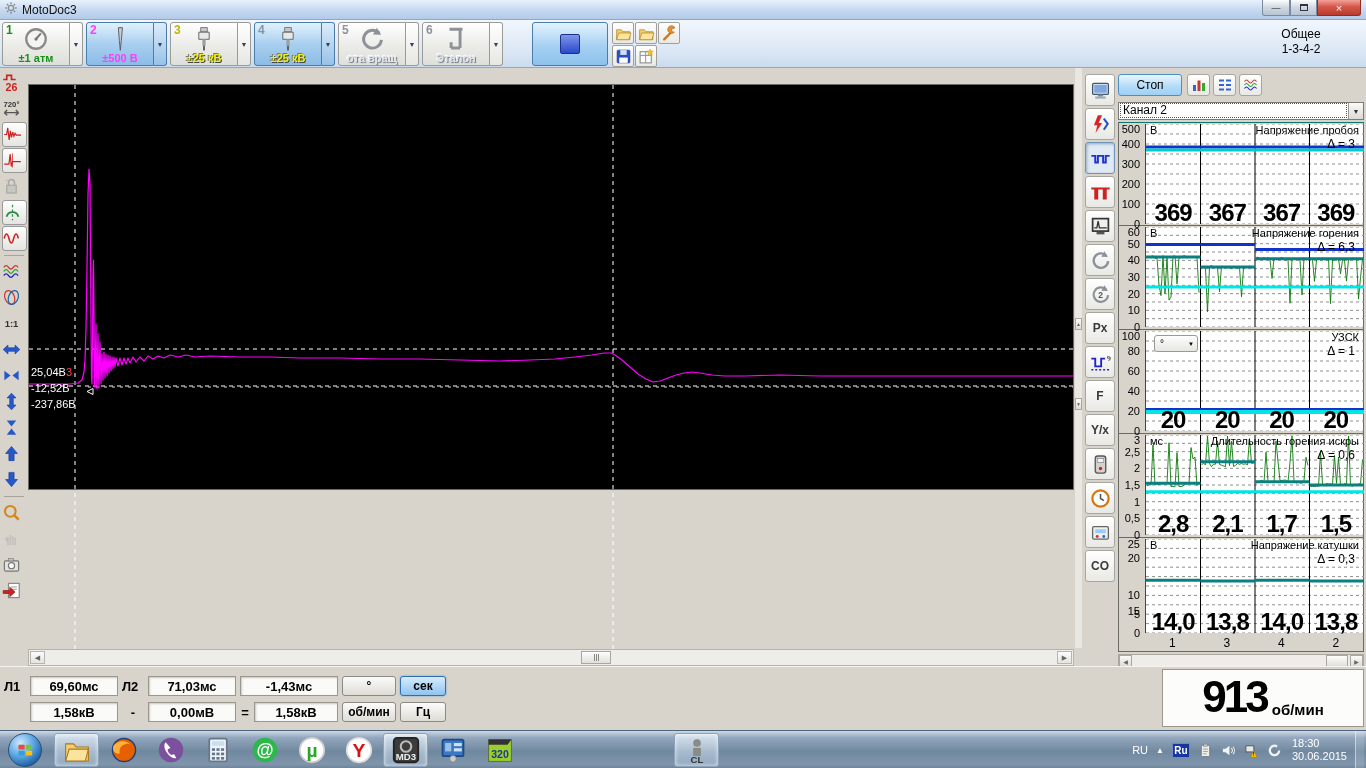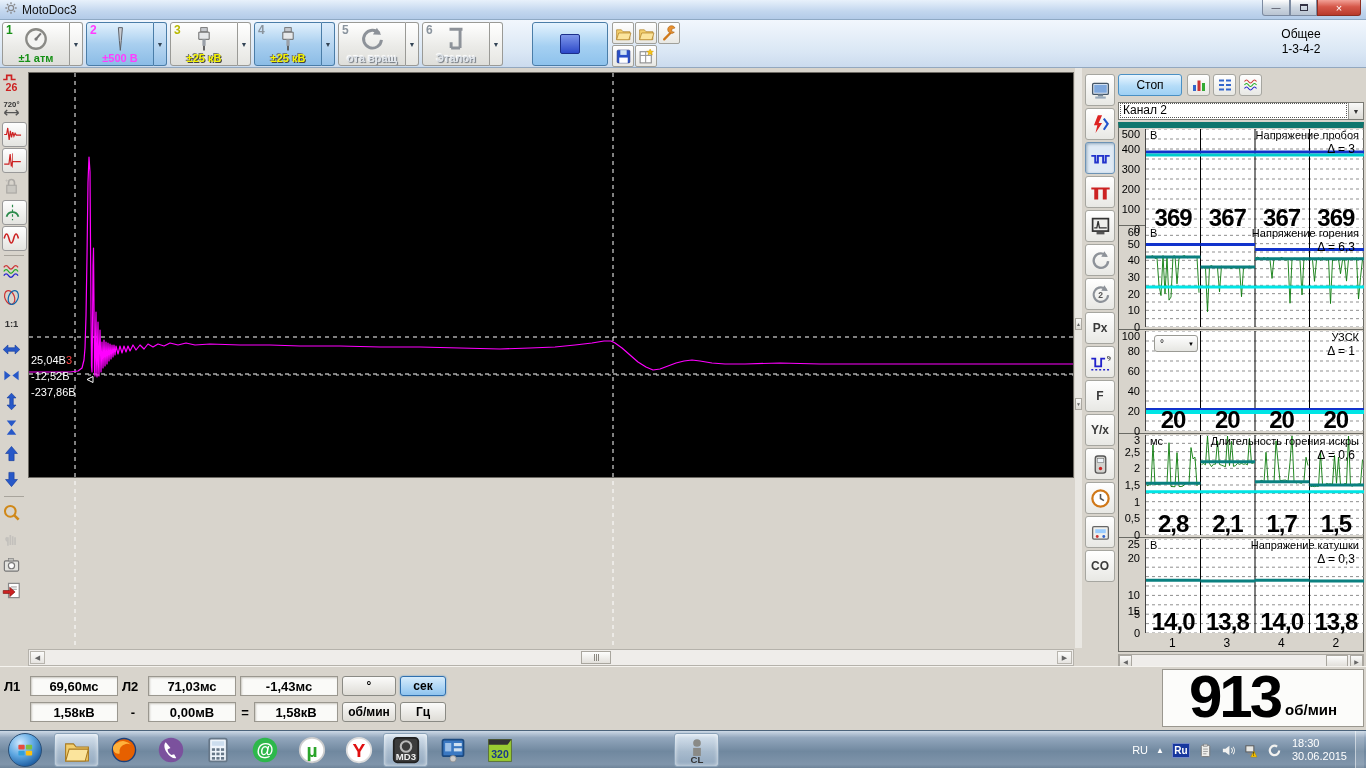--- a/index.html
+++ b/index.html
@@ -47,21 +47,21 @@
   .session{position:absolute;right:20px;top:7px;width:90px;text-align:center;font-size:12px;line-height:15px;color:#000}
 
   
   .sidebar{position:absolute;left:0;top:68px;width:28px;height:580px;display:flex;flex-direction:column;align-items:center;padding-top:2px}
   .sbtn{width:25px;height:25px;display:flex;align-items:center;justify-content:flex-start;margin-bottom:1px;cursor:pointer}
   .sbtn.btn{border:1px solid #999;border-radius:3px;background:linear-gradient(#fefefe,#e4e4e0)}
   .sbtn.disabled{opacity:.45;cursor:default}
   .sdiv{width:20px;height:1px;background:#a8a49c;margin:3px 0}
 
   
-  .chart{position:absolute;left:28px;top:72px;width:1046px;height:406px;background:#000;border:1px solid #6d6a64}
+  .chart{position:absolute;left:28px;top:84px;width:1046px;height:406px;background:#000;border:1px solid #6d6a64}
   .chart svg{position:absolute;left:0;top:0}
   .clabel{position:absolute;left:2px;color:#fff;font-size:11px;line-height:13px;white-space:nowrap}
   .clabel .mark{color:#ff4545}
   .chart-hscroll{position:absolute;left:28px;top:649px;width:1046px;height:17px;background:#efedea;border:1px solid #b5b2ab;display:flex;align-items:center;justify-content:space-between;padding:0 1px}
   .harr{width:15px;height:13px;font-size:7px;color:#666;display:flex;align-items:center;justify-content:center;
     background:linear-gradient(#fcfcfb,#e6e4e0);border:1px solid #b8b5ae;cursor:pointer}
   .hthumb{position:absolute;left:552px;top:1px;width:30px;height:13px;background:linear-gradient(#fdfdfc,#e2e0db);border:1px solid #a9a69e;
     display:flex;align-items:center;justify-content:center;gap:1px;cursor:grab}
   .hthumb i{display:block;width:1px;height:7px;background:#8a877f}
   .vmini{position:absolute;left:1075px;top:68px;width:7px;height:580px;background:#e9e7e2}
@@ -81,21 +81,21 @@
   .stopbtn{width:64px;height:22px;border:1px solid #4a90c4;border-radius:3px;font-size:12px;color:#000;
     background:linear-gradient(#eaf6ff,#b5dcf8 55%,#9ed0f4);display:flex;align-items:center;justify-content:center;cursor:pointer}
   .vbtn{width:23px;height:22px;border:1px solid #a6a6a0;border-radius:3px;background:linear-gradient(#fff,#e8e8e4);
     display:flex;align-items:center;justify-content:center;cursor:pointer}
   .combo{margin-top:6px;height:18px;background:#fff;border:1px solid #7a7a74;display:flex;align-items:flex-end;cursor:pointer}
   .combo .ctext{flex:1;font-size:12px;padding:0 2px;margin:2px;outline:1px dotted #555;height:13px;line-height:13px}
   .combo .cbtn{width:15px;height:16px;background:linear-gradient(#f9f9f8,#dbdad5);border-left:1px solid #9a9a94;
     font-size:7px;color:#333;display:flex;align-items:center;justify-content:center}
   #panels{margin-top:2px}
   .mpanel{position:relative;border:1px solid #6a6a64;border-top:none}
-  .mpanel:first-child{border-top:6px solid #0f766e}
+  .mpanel:first-child{border-top:1px solid #0f766e}
   .ticks{position:absolute;left:0;top:1px;width:24px;font-size:11px;color:#000}
   .ticks span{position:absolute;right:3px;white-space:nowrap}
   .plot{position:absolute;left:26px;top:1px;background:#fff;border-left:1px solid #444}
   .vals{position:absolute;left:0;right:0;bottom:-2px;display:flex}
   .vals div{flex:1;text-align:center;font-size:24px;font-weight:bold;letter-spacing:-1px;color:#000;line-height:26px}
   .ptitle{position:absolute;top:0;right:4px;font-size:11px;color:#000;white-space:nowrap}
   .pdelta{position:absolute;top:13px;right:8px;font-size:12px;color:#000}
   .punit{position:absolute;top:0;left:4px;font-size:11px;color:#000}
   .pdd{position:absolute;top:4px;left:8px;width:44px;height:17px;border:1px solid #9a9a94;border-radius:3px;
     background:linear-gradient(#fefefe,#e6e6e2);display:flex;align-items:center;font-size:10px;padding-left:5px;cursor:pointer}
@@ -114,21 +114,21 @@
   .mlabel{}
   .mbox{height:20px;background:#fafaf8;border:1px solid #9a978f;box-shadow:inset 1px 1px 2px #c9c6bf;
     display:flex;align-items:center;justify-content:center;font-size:13px;font-weight:bold}
   .mbox.wide{grid-column:5/7}
   .mop{text-align:center;font-weight:bold}
   .ubtn{height:20px;border:1px solid #8a8a84;border-radius:3px;background:linear-gradient(#fbfbfa,#dedcd6);
     display:flex;align-items:center;justify-content:center;font-weight:bold;font-size:12px;cursor:pointer}
   .ubtn.active{background:linear-gradient(#d6ecfc,#8fc4ef);border-color:#2f6fae;box-shadow:0 0 2px #5b9bd0}
   .rpm{position:absolute;left:1162px;top:2px;width:202px;height:58px;background:#fcfcfa;border:1px solid #9a978f;
     display:flex;align-items:flex-end;justify-content:center;padding-bottom:3px}
-  .rpm .val{font-size:60px;font-weight:bold;letter-spacing:-3px;line-height:52px;color:#000}
+  .rpm .val{font-size:44px;font-weight:bold;letter-spacing:-3px;line-height:52px;color:#000}
   .rpm .unit{font-size:15px;font-weight:bold;margin-left:5px;margin-bottom:5px;color:#000}
 
   
   .taskbar{position:absolute;left:0;top:730px;width:100%;height:38px;
     background:linear-gradient(180deg,#cdd9e6,#93a7bd 18%,#70889f 55%,#8095ab 90%,#6e8499);border-top:1px solid #4c647c}
   .orb{position:absolute;left:8px;top:2px;width:34px;height:34px;border-radius:50%;cursor:pointer;
     background:radial-gradient(circle at 35% 28%,#cfe9ff,#5fa8e2 42%,#1f5fa3 78%,#0c3767);border:1px solid #2a4f77;
     display:flex;align-items:center;justify-content:center}
   #ticons{position:absolute;left:54px;top:2px;display:flex;height:34px}
   .tk{width:45px;height:34px;margin-right:2px;display:flex;align-items:center;justify-content:center;border-radius:3px;cursor:pointer}

